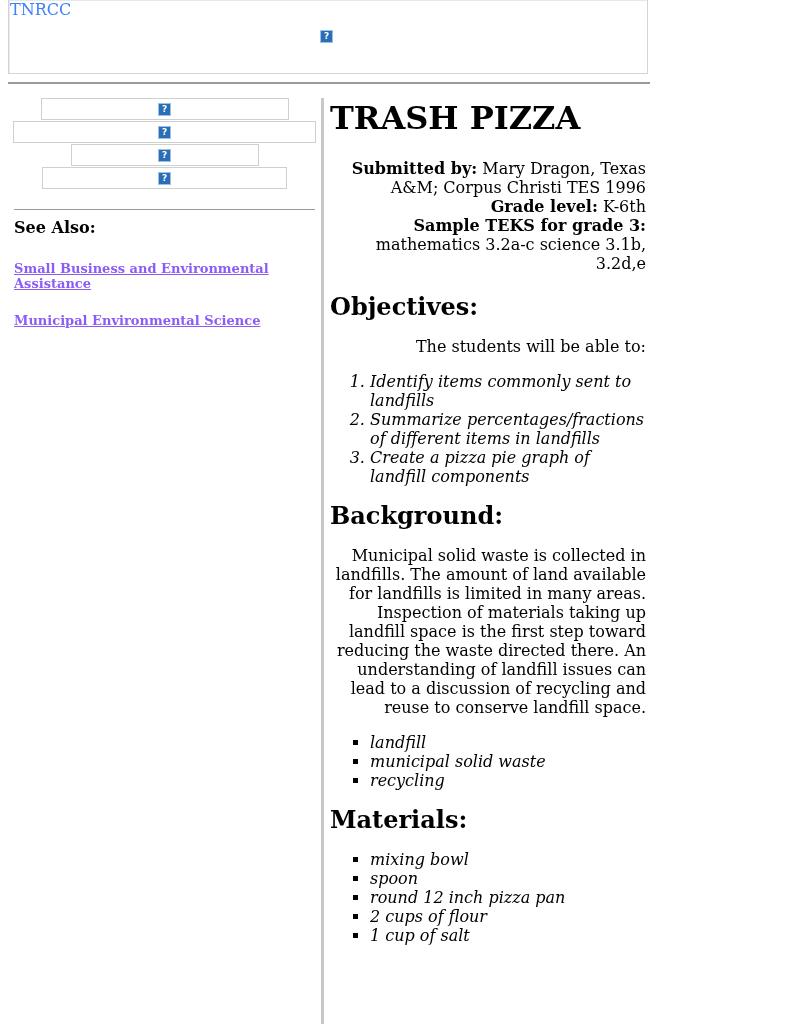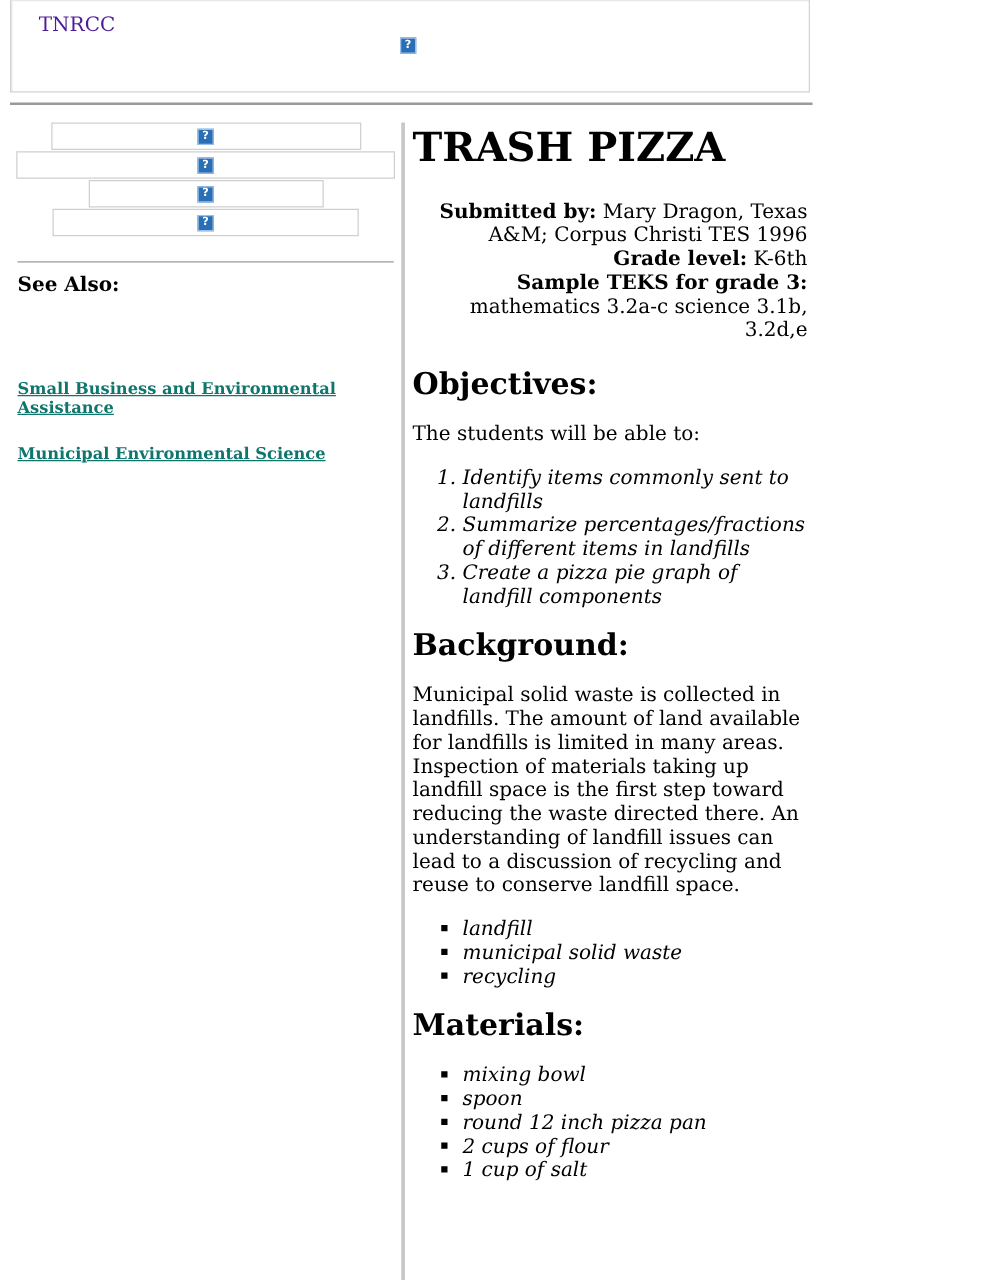--- a/index.html
+++ b/index.html
@@ -21,27 +21,26 @@
       top: 0px;
       width: 638px;
       height: 73px;
       border: 1px solid #d4d4d4;
       border-top: none;
       box-shadow: inset 1px 1px 0 #e8e8e8;
     }
     .banner-title {
       position: absolute;
       left: 1px;
-      top: 11px;
+      top: 1px;
       font-family: "DejaVu Serif", serif;
       font-size: 16px;
-      color: #4c1d95;
+      color: #3b82f6;
       line-height: 18px;
       text-decoration: none;
-      padding-left: 21px;
     }
     .qicon {
       display: inline-block;
       width: 13px;
       height: 13px;
       background: #2a6fb5;
       border: 1px solid #9cc0e6;
       box-sizing: border-box;
       color: #fff;
       font-family: "DejaVu Sans", sans-serif;
@@ -97,23 +96,22 @@
       line-height: 20px;
     }
     .side-link {
       position: absolute;
       left: 14px;
       width: 290px;
       font-family: "DejaVu Serif", serif;
       font-weight: bold;
       font-size: 13px;
       line-height: 15px;
-      color: #0f766e;
+      color: #8b5cf6;
       text-decoration: underline;
-      margin-top: 43px;
     }
     .divider-v {
       position: absolute;
       left: 321px;
       top: 98px;
       width: 3px;
       height: 926px;
       background: #c8c8c8;
     }
     .content {
@@ -131,21 +129,21 @@
       font-weight: bold;
     }
     .content h2 {
       font-size: 24px;
       line-height: 28px;
       margin: 0 0 16px 0;
       font-weight: bold;
     }
     .meta { margin: 0 0 20px 0; text-align: right; }
     .meta b { font-weight: bold; }
-    .content p { margin: 0 0 16px 0; }
+    .content p { margin: 0 0 16px 0; text-align: right; }
     .content ol, .content ul {
       margin: 0 0 16px 0;
       padding-left: 40px;
     }
     .content ul { list-style-type: square; }
     .content li { margin: 0; font-style: italic; }
   </style>
 </head>
 <body>
 

